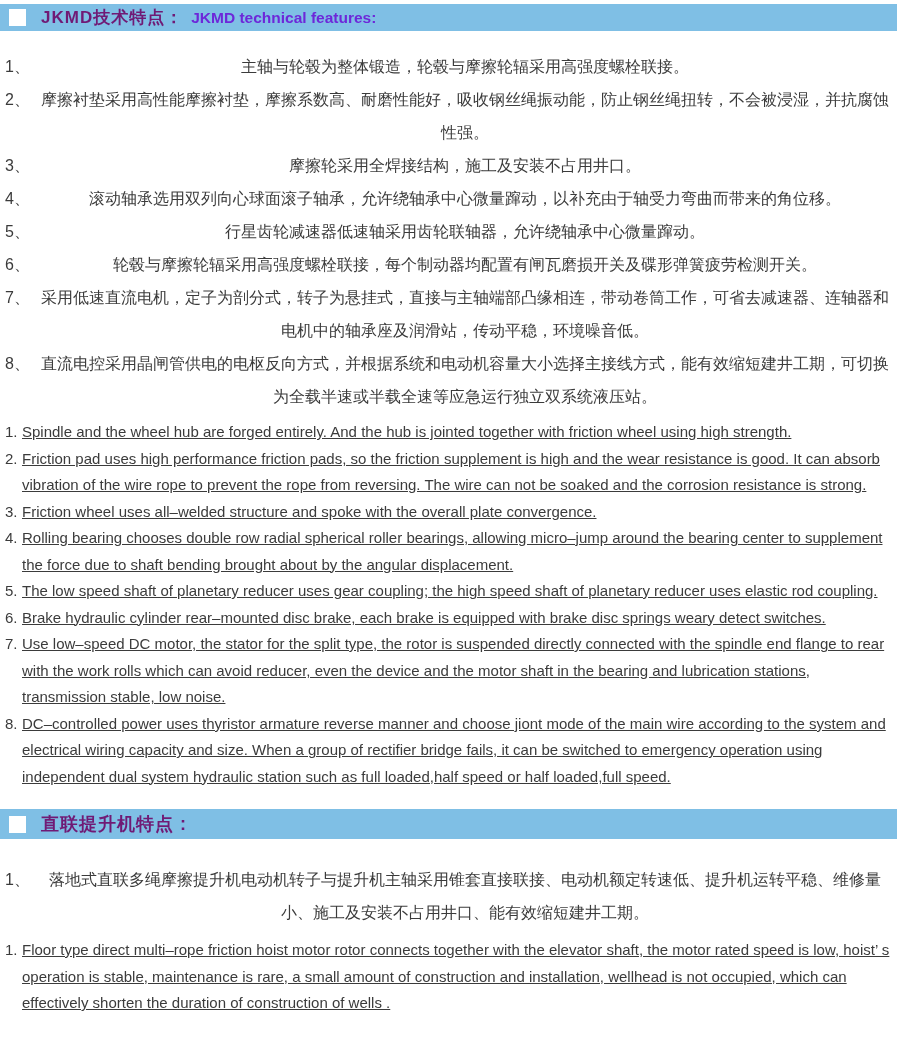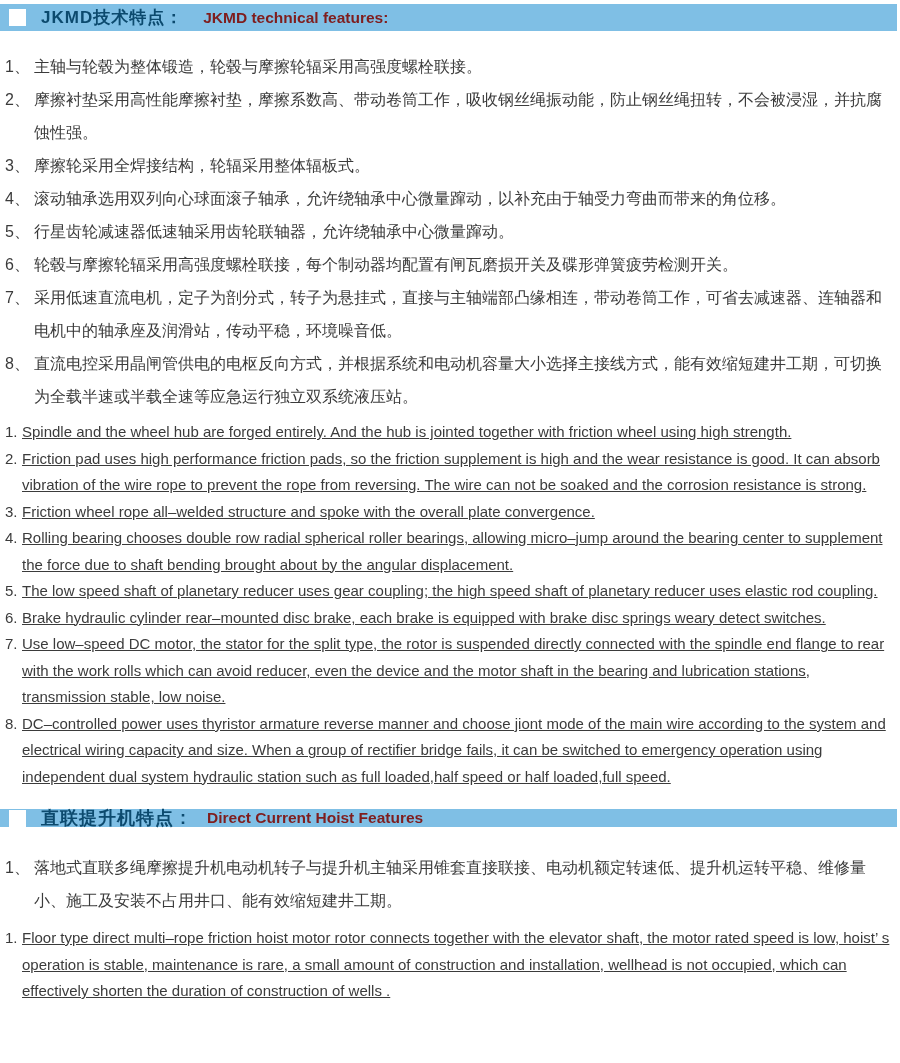--- a/index.html
+++ b/index.html
@@ -9,35 +9,35 @@
   }
   .page { position:relative; width:900px; height:1063px; }
 
   
   .bar {
     background:#7fbfe5; height:27px; margin:4px 3px 0 0;
     display:flex; align-items:center; padding-left:9px;
   }
   .bar .sq { width:17px; height:17px; background:#ffffff; flex:0 0 auto; }
   .bar .zh-title {
-    color:#0c4a6e; font-weight:bold; font-size:17px; margin-left:15px;
+    color:#701a75; font-weight:bold; font-size:17px; margin-left:15px;
     letter-spacing:1px; white-space:nowrap;
   }
   .bar .en-title {
-    color:#7f1d1d; font-weight:bold; font-size:15.5px; margin-left:20px;
+    color:#6d28d9; font-weight:bold; font-size:15.5px; margin-left:8px;
     white-space:nowrap;
   }
-  .bar.bar2 { height:18px; margin-top:19px; }
+  .bar.bar2 { height:30px; margin-top:19px; }
   .bar.bar2 .zh-title { font-size:18px; }
 
   
   .zh-list { margin:19px 4px 0 5px; }
   .zh-item { display:flex; font-size:16px; line-height:33px; font-weight:500; }
   .zh-item .num { flex:0 0 29px; }
-  .zh-item .txt { flex:1; }
+  .zh-item .txt { flex:1;text-align:center; }
 
   
   .en-list { margin:6px 2px 0 5px; }
   .en-item { display:flex; font-size:15px; line-height:26.5px; }
   .en-item .num { flex:0 0 17px; }
   .en-item .txt { flex:1;text-decoration:underline; }
 
   .zh-list.bottom { margin-top:24px; }
   .en-list.bottom { margin-top:8px; }
 </style>
@@ -52,25 +52,25 @@
     <span class="en-title">JKMD technical features:</span>
   </div>
 
   <div class="zh-list">
     <div class="zh-item">
       <span class="num">1、</span>
       <span class="txt">主轴与轮毂为整体锻造，轮毂与摩擦轮辐采用高强度螺栓联接。</span>
     </div>
     <div class="zh-item">
       <span class="num">2、</span>
-      <span class="txt">摩擦衬垫采用高性能摩擦衬垫，摩擦系数高、带动卷筒工作，吸收钢丝绳振动能，防止钢丝绳扭转，不会被浸湿，并抗腐蚀性强。</span>
+      <span class="txt">摩擦衬垫采用高性能摩擦衬垫，摩擦系数高、耐磨性能好，吸收钢丝绳振动能，防止钢丝绳扭转，不会被浸湿，并抗腐蚀性强。</span>
     </div>
     <div class="zh-item">
       <span class="num">3、</span>
-      <span class="txt">摩擦轮采用全焊接结构，轮辐采用整体辐板式。</span>
+      <span class="txt">摩擦轮采用全焊接结构，施工及安装不占用井口。</span>
     </div>
     <div class="zh-item">
       <span class="num">4、</span>
       <span class="txt">滚动轴承选用双列向心球面滚子轴承，允许绕轴承中心微量蹿动，以补充由于轴受力弯曲而带来的角位移。</span>
     </div>
     <div class="zh-item">
       <span class="num">5、</span>
       <span class="txt">行星齿轮减速器低速轴采用齿轮联轴器，允许绕轴承中心微量蹿动。</span>
     </div>
     <div class="zh-item">
@@ -91,21 +91,21 @@
     <div class="en-item">
       <span class="num">1.</span>
       <span class="txt">Spindle and the wheel hub are forged entirely. And the hub is jointed together with friction wheel using high strength.</span>
     </div>
     <div class="en-item">
       <span class="num">2.</span>
       <span class="txt">Friction pad uses high performance friction pads, so the friction supplement is high and the wear resistance is good. It can absorb vibration of the wire rope to prevent the rope from reversing. The wire can not be soaked and the corrosion resistance is strong.</span>
     </div>
     <div class="en-item">
       <span class="num">3.</span>
-      <span class="txt">Friction wheel rope all–welded structure and spoke with the overall plate convergence.</span>
+      <span class="txt">Friction wheel uses all–welded structure and spoke with the overall plate convergence.</span>
     </div>
     <div class="en-item">
       <span class="num">4.</span>
       <span class="txt">Rolling bearing chooses double row radial spherical roller bearings, allowing micro–jump around the bearing center to supplement the force due to shaft bending brought about by the angular displacement.</span>
     </div>
     <div class="en-item">
       <span class="num">5.</span>
       <span class="txt">The low speed shaft of planetary reducer uses gear coupling; the high speed shaft of planetary reducer uses elastic rod coupling.</span>
     </div>
     <div class="en-item">
@@ -118,21 +118,20 @@
     </div>
     <div class="en-item">
       <span class="num">8.</span>
       <span class="txt">DC–controlled power uses thyristor armature reverse manner and choose jiont mode of the main wire according to the system and electrical wiring capacity and size. When a group of rectifier bridge fails, it can be switched to emergency operation using independent dual system hydraulic station such as full loaded,half speed or half loaded,full speed.</span>
     </div>
   </div>
 
   <div class="bar bar2">
     <span class="sq"></span>
     <span class="zh-title">直联提升机特点 :</span>
-    <span class="en-title">Direct Current Hoist Features</span>
   </div>
 
   <div class="zh-list bottom">
     <div class="zh-item">
       <span class="num">1、</span>
       <span class="txt">落地式直联多绳摩擦提升机电动机转子与提升机主轴采用锥套直接联接、电动机额定转速低、提升机运转平稳、维修量小、施工及安装不占用井口、能有效缩短建井工期。</span>
     </div>
   </div>
 
   <div class="en-list bottom">

